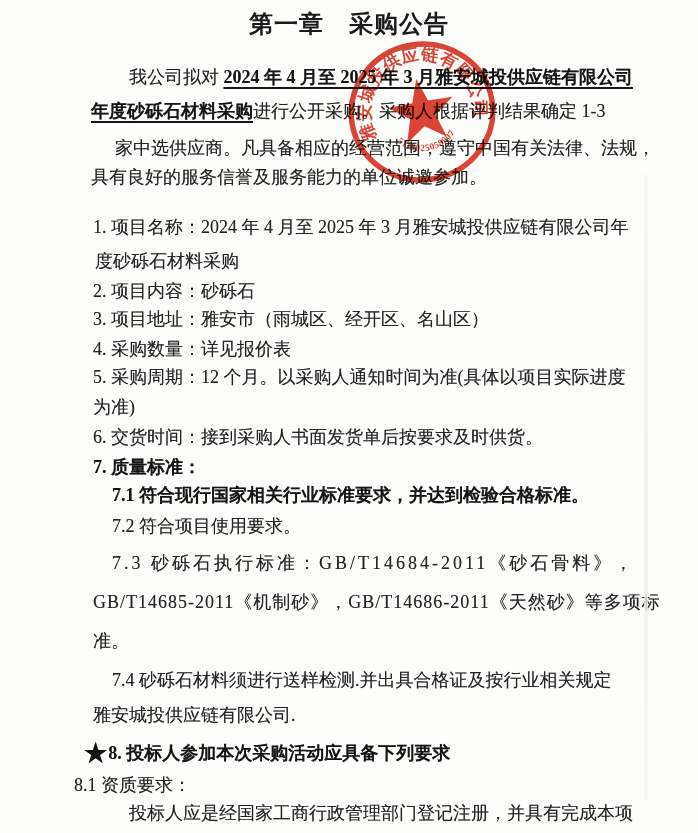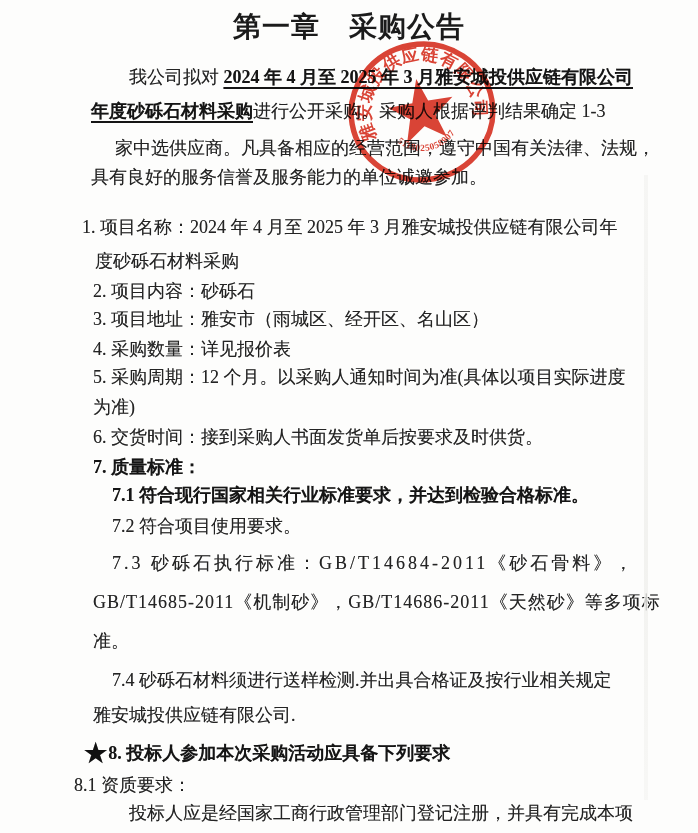--- a/index.html
+++ b/index.html
@@ -8,21 +8,21 @@
     width:698px;height:833px;
     margin:0 auto;
     background:#fdfdfc;
     overflow:hidden;
     font-family:"Liberation Serif","DejaVu Serif",serif;
     color:#242424;
   }
   .title{
     position:absolute;top:8px;left:0;width:100%;
     text-align:center;
-    font-size:28px;font-weight:bold;letter-spacing:1px;
+    font-size:24px;font-weight:bold;letter-spacing:1px;
     color:#1b1b1b;
   }
   .line{
     position:absolute;
     font-size:18px;line-height:24px;
     white-space:nowrap;
     text-shadow:0 0 .4px rgba(40,40,40,.45);
   }
   .b{font-weight:bold;color:#151515;}
   .u{text-decoration:underline;text-underline-offset:4px;text-decoration-thickness:1.6px;}
@@ -47,21 +47,21 @@
 
 <div class="page">
 
   <div class="title">第一章　采购公告</div>
 
   <div class="line" style="left:129px;top:65px;"><span>我公司拟对 </span><span class="b u">2024 年 4 月至 2025 年 3 月雅安城投供应链有限公司</span></div>
   <div class="line" style="left:91px;top:99px;"><span class="b u">年度砂砾石材料采购</span><span>进行公开采购。采购人根据评判结果确定 1-3</span></div>
   <div class="line" style="left:91px;top:136px;margin-left:24px;">家中选供应商。凡具备相应的经营范围，遵守中国有关法律、法规，</div>
   <div class="line" style="left:91px;top:165px;">具有良好的服务信誉及服务能力的单位诚邀参加。</div>
 
-  <div class="line" style="left:82px;top:215px;text-align:center;">1. 项目名称：2024 年 4 月至 2025 年 3 月雅安城投供应链有限公司年</div>
+  <div class="line" style="left:93px;top:215px;text-align:center;">1. 项目名称：2024 年 4 月至 2025 年 3 月雅安城投供应链有限公司年</div>
   <div class="line" style="left:95px;top:249px;">度砂砾石材料采购</div>
   <div class="line" style="left:93px;top:279px;">2. 项目内容：砂砾石</div>
   <div class="line" style="left:93px;top:307px;">3. 项目地址：雅安市（雨城区、经开区、名山区）</div>
   <div class="line" style="left:93px;top:337px;">4. 采购数量：详见报价表</div>
   <div class="line" style="left:93px;top:365px;">5. 采购周期：12 个月。以采购人通知时间为准(具体以项目实际进度</div>
   <div class="line" style="left:93px;top:395px;">为准)</div>
   <div class="line" style="left:93px;top:425px;">6. 交货时间：接到采购人书面发货单后按要求及时供货。</div>
   <div class="line b" style="left:93px;top:455px;">7. 质量标准：</div>
   <div class="line b" style="left:112px;top:483px;">7.1 符合现行国家相关行业标准要求，并达到检验合格标准。</div>
   <div class="line" style="left:112px;top:514px;">7.2 符合项目使用要求。</div>

